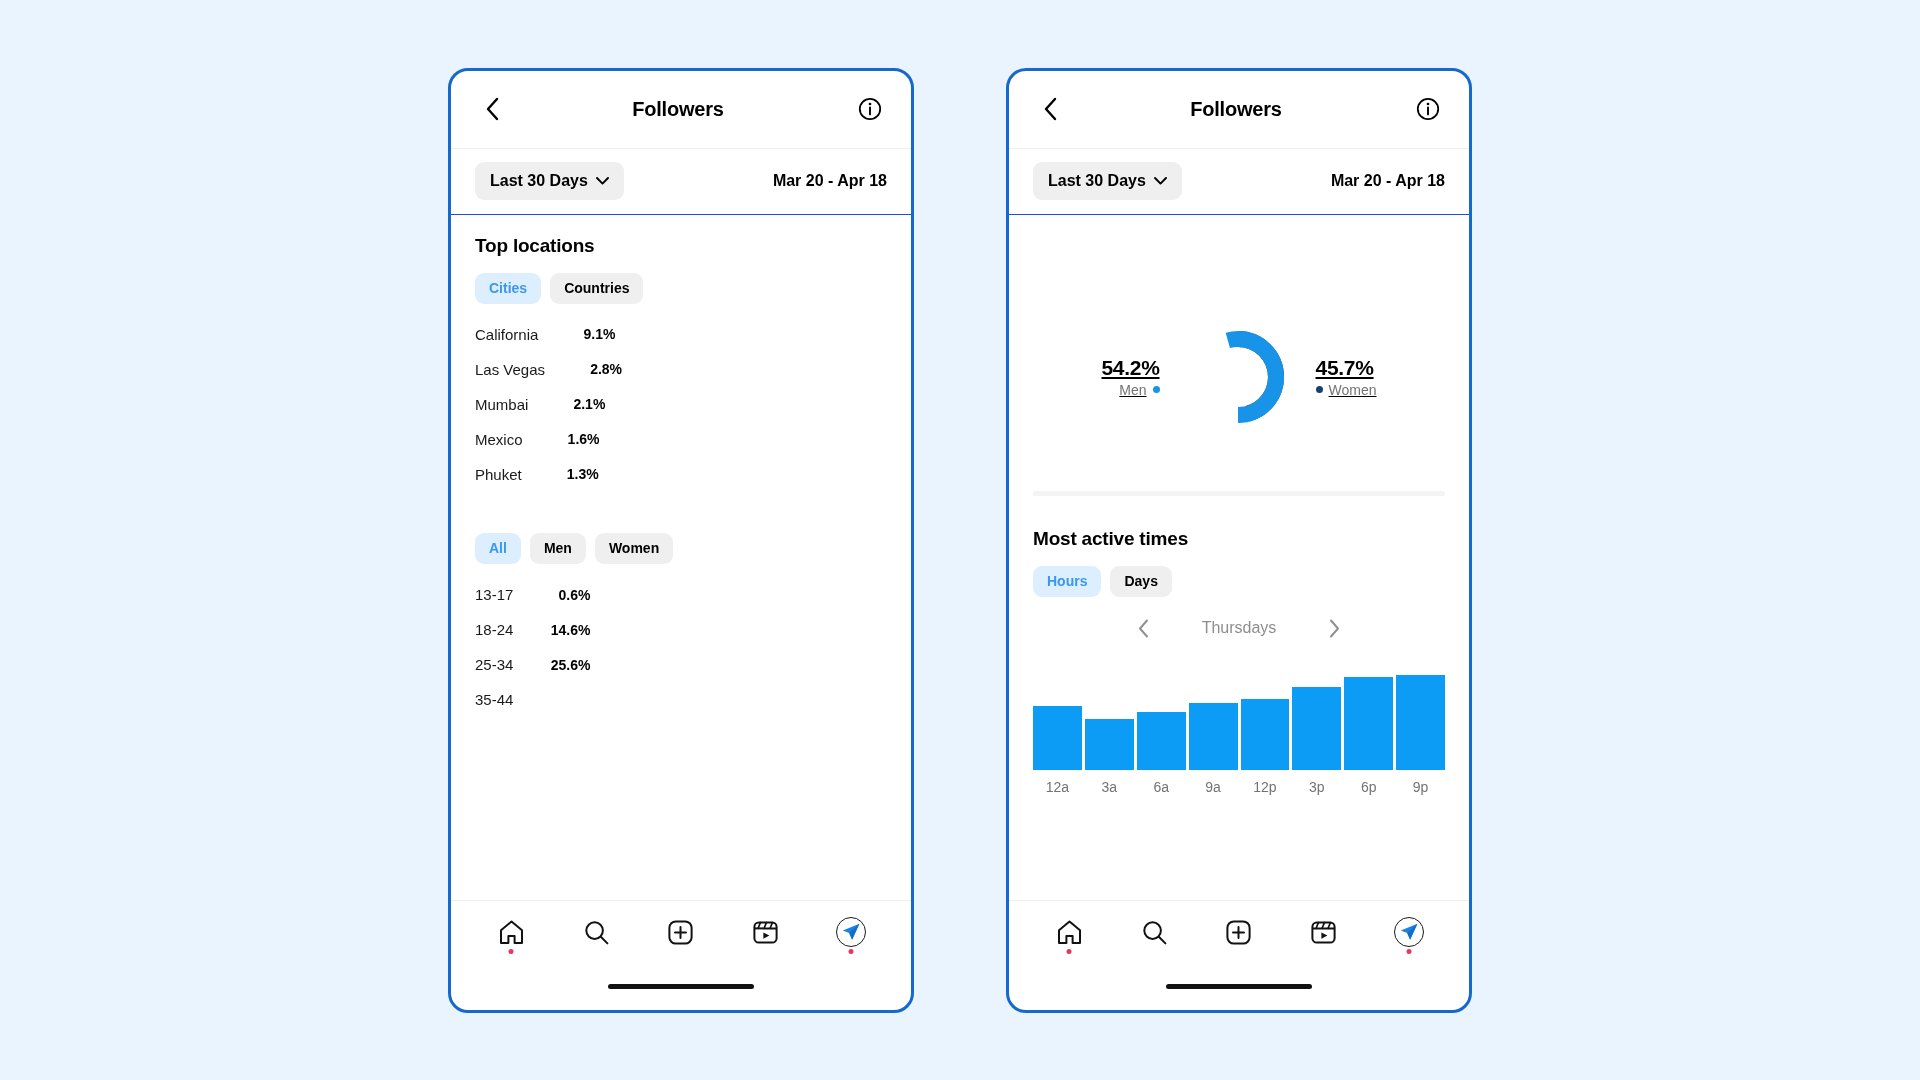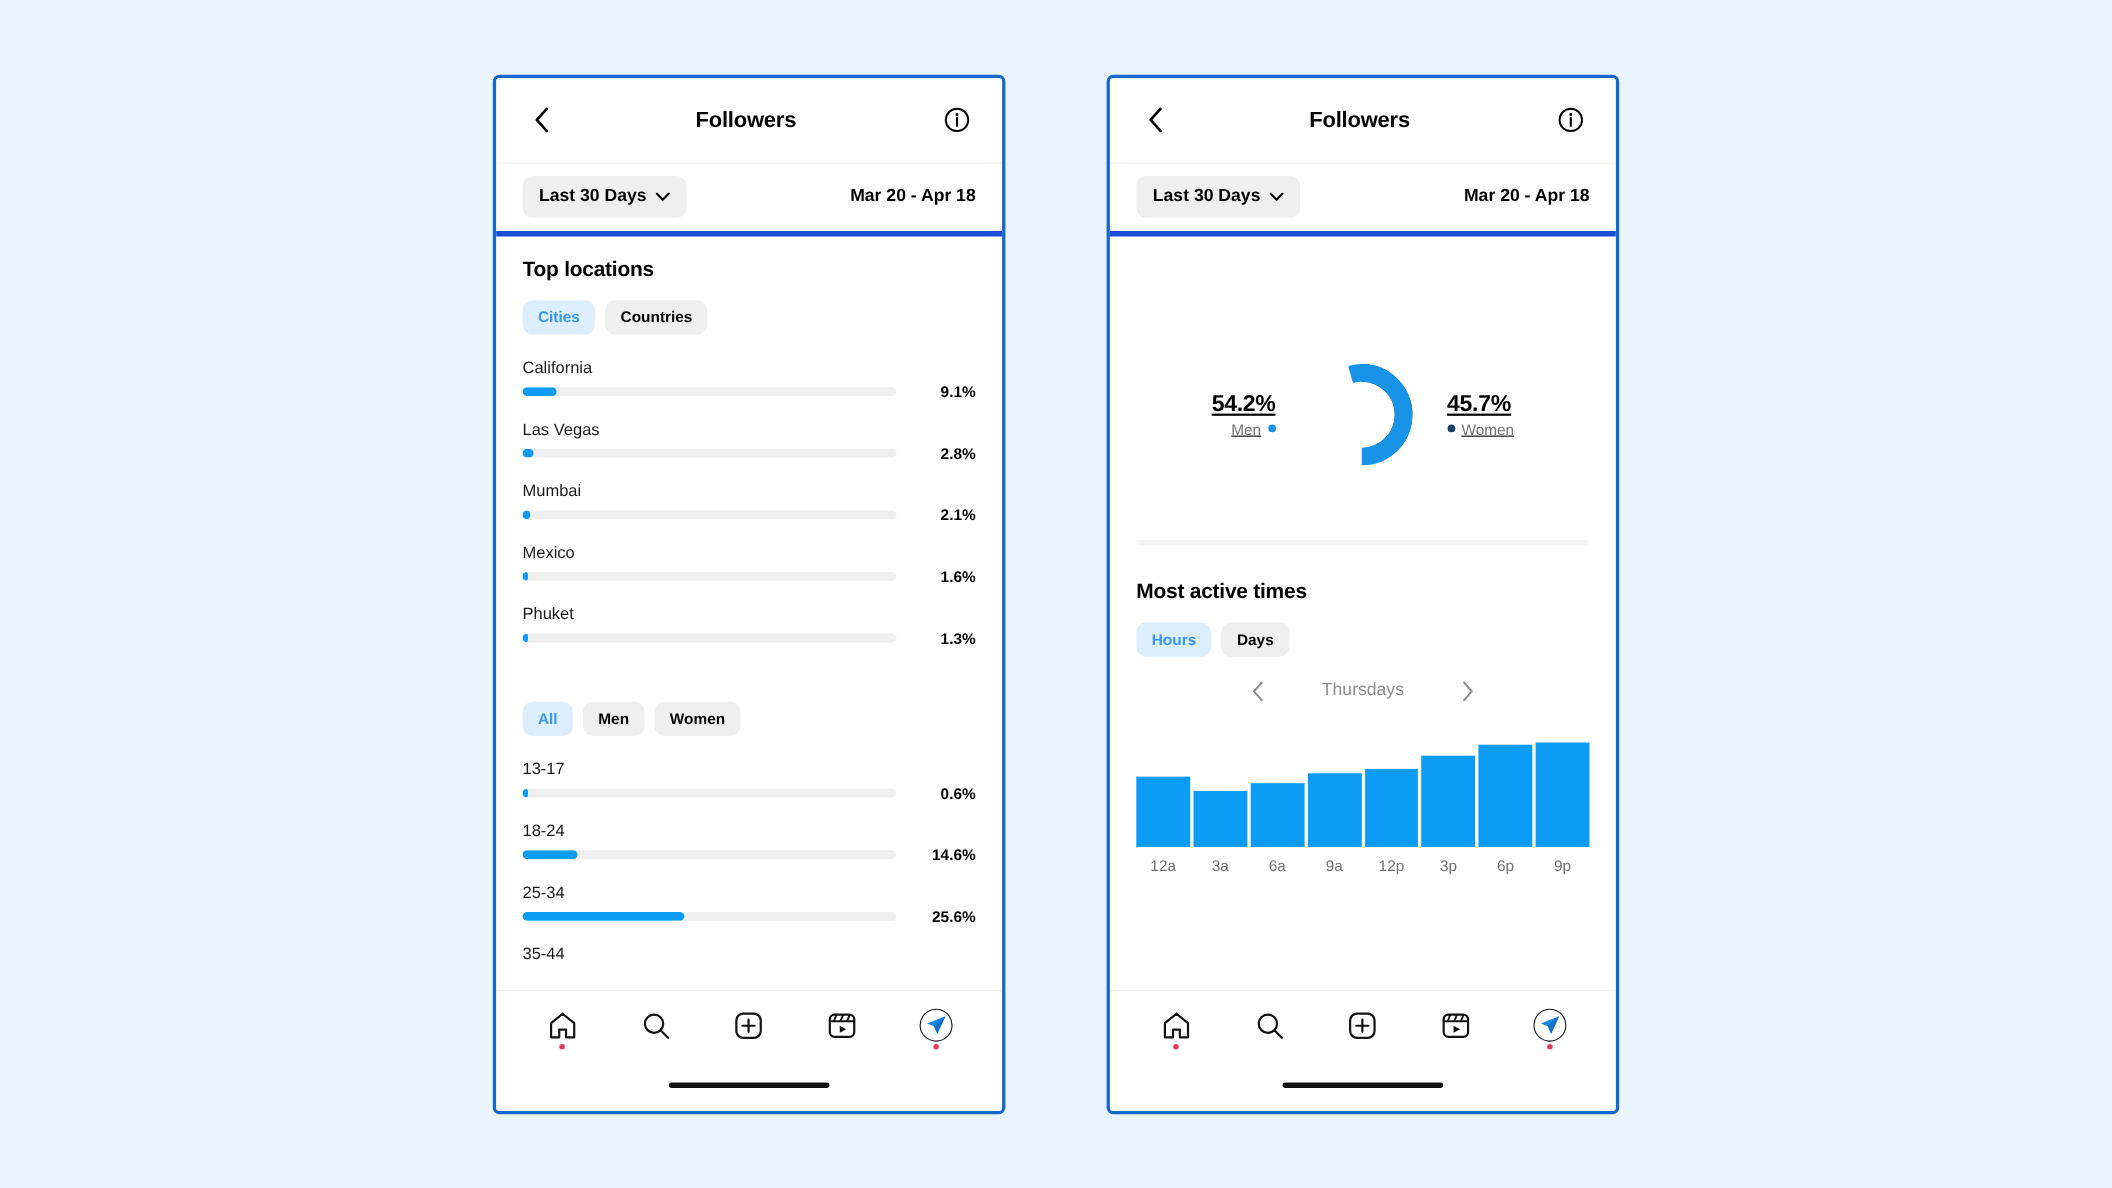--- a/index.html
+++ b/index.html
@@ -19,21 +19,21 @@
     gap: 92px;
   }
 
   
   .phone {
     position: relative;
     width: 466px;
     height: 945px;
     background: #ffffff;
     border: 3px solid #1569cc;
-    border-radius: 6px;
+    border-radius: 20px;
     overflow: hidden;
     display: flex;
     flex-direction: column;
   }
   .phone-inner {
     flex: 1 1 auto;
     display: flex;
     flex-direction: column;
     min-height: 0;
   }
@@ -67,21 +67,21 @@
     cursor: pointer;
   }
 
   
   .date-row {
     height: 66px;
     display: flex;
     align-items: center;
     justify-content: space-between;
     padding: 0 24px;
-    border-bottom: 5px solid #1d4ed8;
+    border-bottom: 1px solid #1d4ed8;
     flex: 0 0 auto;
   }
   .range-chip {
     display: inline-flex;
     align-items: center;
     gap: 8px;
     background: #efefef;
     border-radius: 9px;
     padding: 10px 15px;
     font-size: 16px;
@@ -123,21 +123,21 @@
     line-height: 1.1;
   }
   .pill.active {
     background: #ddeeff;
     color: #3897f0;
   }
 
   
   .stat-row {
     display: flex;
-    flex-direction: column;
+    flex-direction: row;
     gap: 5px;
   }
   .stat-label {
     font-size: 15px;
     color: #1a1a1a;
   }
   .stat-line {
     display: flex;
     align-items: center;
     gap: 14px;

